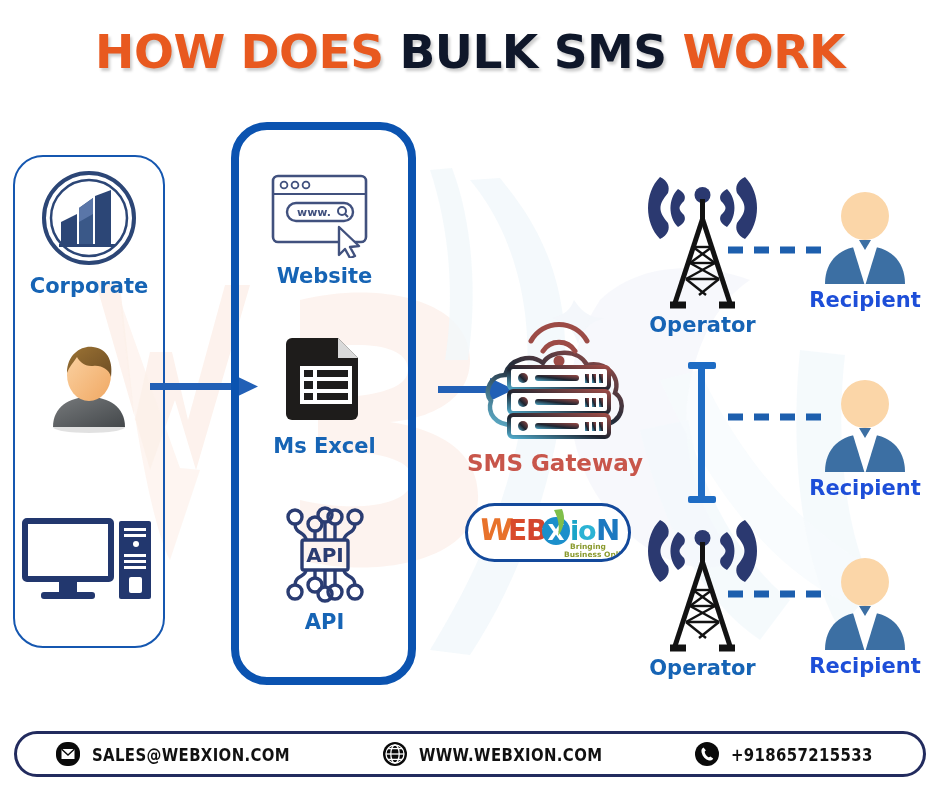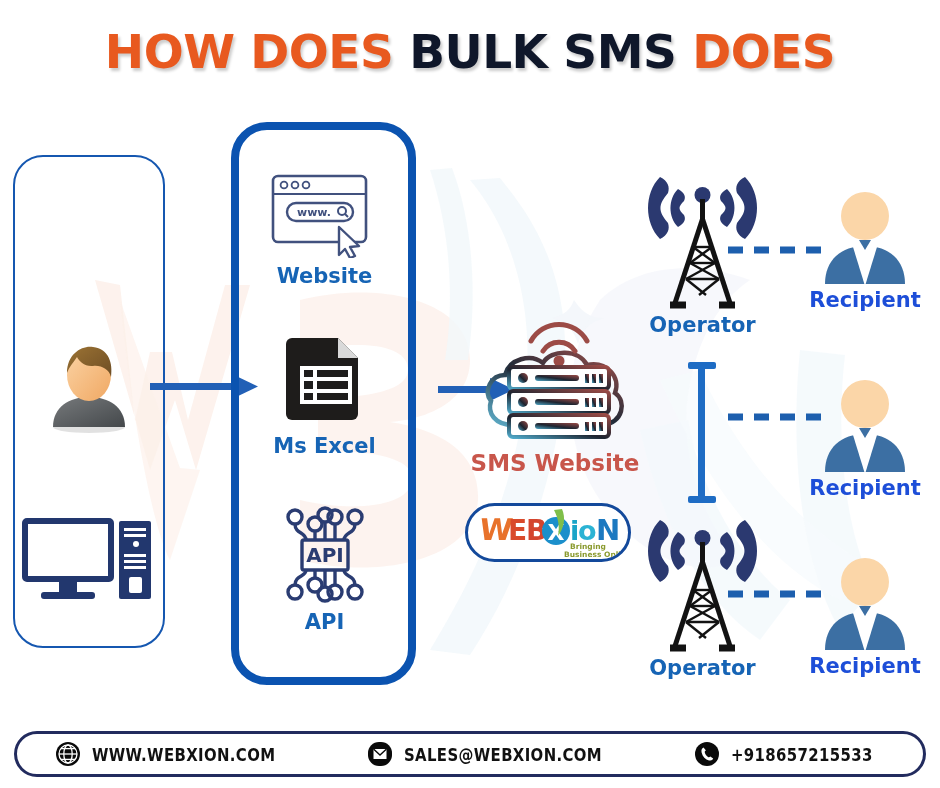--- a/index.html
+++ b/index.html
@@ -98,25 +98,39 @@
 
       <path d="M640 430 C660 520 700 600 760 640 L790 600 C740 560 700 490 688 420 Z" fill="#DCECF6" opacity="0.8"></path>
       <path d="M800 350 C790 450 800 560 840 630 L880 600 C845 540 835 440 845 355 Z" fill="#DCECF6" opacity="0.8"></path>
       <path d="M660 380 C700 470 760 560 840 600 L860 560 C790 520 730 440 700 370 Z" fill="#E6F2F8" opacity="0.75"></path>
 
       <path d="M430 170 C450 230 455 300 445 360 L468 360 C478 292 472 220 452 168 Z" fill="#D7EAF3" opacity="0.8"></path>
     </g>
   </svg>
 
   <div class="title">
-    <span class="t-orange">HOW DOES </span><span class="t-blue">BULK SMS</span><span class="t-orange"> DOES</span>
+    <span class="t-orange">HOW DOES </span><span class="t-blue">BULK SMS</span><span class="t-orange"> WORK</span>
   </div>
 
   <div class="panel-left"></div>
 
+  <div class="item" style="left:25px;top:168px;width:128px;">
+    <svg width="100" height="100" viewBox="0 0 100 100">
+      <circle cx="50" cy="50" r="45" fill="none" stroke="#2C4676" stroke-width="4"></circle>
+      <circle cx="50" cy="50" r="38" fill="none" stroke="#2C4676" stroke-width="2.5"></circle>
+      <g fill="#2C4676">
+        <path d="M22 78 L22 54 L38 46 L38 78 Z"></path>
+        <path d="M40 78 L40 40 L54 30 L54 78 Z" fill="#3A5888"></path>
+        <path d="M56 78 L56 28 L72 22 L72 78 Z"></path>
+        <path d="M40 40 L54 30 L54 46 L40 54 Z" fill="#5A76A8"></path>
+      </g>
+      <rect x="20" y="76" width="56" height="3" fill="#2C4676"></rect>
+    </svg>
+    <div class="item-label" style="margin-top:2px;">Corporate</div>
+  </div>
 
   <div class="item" style="left:25px;top:335px;width:128px;">
     <svg width="100" height="100" viewBox="0 0 100 100">
       <defs>
         <linearGradient id="skin" x1="0" y1="0" x2="1" y2="1">
           <stop offset="0%" stop-color="#FBD3A4"></stop>
             <stop offset="100%" stop-color="#F0A863"></stop>
         </linearGradient>
         <linearGradient id="hair" x1="0" y1="0" x2="1" y2="1">
           <stop offset="0%" stop-color="#9C7334"></stop>
@@ -262,21 +276,21 @@
       </g>
       <g>
         <rect x="34" y="110" width="100" height="22" rx="4" fill="#fff" stroke="url(#gw)" stroke-width="4"></rect>
         <circle cx="48" cy="121" r="5" fill="url(#gw)"></circle>
         <rect x="60" y="118" width="44" height="6" rx="3" fill="url(#gw)"></rect>
         <rect x="110" y="117" width="4" height="9" fill="url(#gw)"></rect>
         <rect x="117" y="117" width="4" height="9" fill="url(#gw)"></rect>
         <rect x="124" y="117" width="4" height="9" fill="url(#gw)"></rect>
       </g>
     </svg>
-    <div class="item-label label-red" style="font-size:23px;margin-top:-4px;">SMS Website</div>
+    <div class="item-label label-red" style="font-size:23px;margin-top:-4px;">SMS Gateway</div>
   </div>
 
   <div class="badge">
     <svg width="160" height="53" viewBox="0 0 160 53">
       <text x="14" y="34" font-family="DejaVu Sans, sans-serif" font-size="30" font-weight="bold" fill="#E8722B" transform="skewX(-6)">W</text>
       <text x="40" y="34" font-family="DejaVu Sans, sans-serif" font-size="28" font-weight="bold" fill="#D94A2B">E</text>
       <text x="58" y="34" font-family="DejaVu Sans, sans-serif" font-size="28" font-weight="bold" fill="#D4452E">B</text>
       <circle cx="88" cy="25" r="14" fill="#1B8FCB"></circle>
       <text x="88" y="34" text-anchor="middle" font-family="DejaVu Sans, sans-serif" font-size="22" font-weight="bold" fill="#ffffff">X</text>
       <path d="M86 4 C90 12 92 20 90 30 C96 22 98 12 94 3 Z" fill="#7FBF4A"></path>
@@ -395,43 +409,43 @@
       <path d="M34 57 L46 96 L58 57 L52 50 L40 50 Z" fill="#ffffff"></path>
       <path d="M40 50 L46 60 L52 50 Z" fill="#3C6FA3"></path>
     </svg>
     <div class="item-label label-orange" style="margin-top:-2px;">Recipient</div>
   </div>
 
   <div class="footer">
 
     <div class="f-item">
       <svg class="f-icon" viewBox="0 0 26 26">
+        <rect x="1" y="1" width="24" height="24" rx="11" fill="#0A0A0A"></rect>
+        <rect x="6.5" y="8" width="13" height="10" fill="#ffffff"></rect>
+        <path d="M6.5 8 L13 14 L19.5 8" fill="none" stroke="#0A0A0A" stroke-width="1.4"></path>
+      </svg>
+      <span class="f-text">SALES@WEBXION.COM</span>
+    </div>
+
+    <div class="f-item">
+      <svg class="f-icon" viewBox="0 0 26 26">
         <circle cx="13" cy="13" r="12" fill="#0A0A0A"></circle>
         <g fill="none" stroke="#ffffff" stroke-width="1.3">
           <circle cx="13" cy="13" r="9"></circle>
           <ellipse cx="13" cy="13" rx="4.2" ry="9"></ellipse>
           <line x1="4" y1="13" x2="22" y2="13"></line>
           <line x1="5.8" y1="7.6" x2="20.2" y2="7.6"></line>
           <line x1="5.8" y1="18.4" x2="20.2" y2="18.4"></line>
         </g>
       </svg>
       <span class="f-text">WWW.WEBXION.COM</span>
     </div>
 
     <div class="f-item">
       <svg class="f-icon" viewBox="0 0 26 26">
-        <rect x="1" y="1" width="24" height="24" rx="11" fill="#0A0A0A"></rect>
-        <rect x="6.5" y="8" width="13" height="10" fill="#ffffff"></rect>
-        <path d="M6.5 8 L13 14 L19.5 8" fill="none" stroke="#0A0A0A" stroke-width="1.4"></path>
-      </svg>
-      <span class="f-text">SALES@WEBXION.COM</span>
-    </div>
-
-    <div class="f-item">
-      <svg class="f-icon" viewBox="0 0 26 26">
         <circle cx="13" cy="13" r="12" fill="#0A0A0A"></circle>
         <path d="M9.5 6.5 C8 7.2 7 9 7.6 11.4 C8.6 15.6 11.4 18.4 15 19.4 C17 20 18.6 19.2 19.2 17.6
                  L16.3 15.6 C15.6 16.4 14.8 16.6 14 16 C12.4 14.8 11.2 13 10.8 11.4 C10.6 10.4 11 9.8 12 9.4 Z" fill="#ffffff"></path>
       </svg>
       <span class="f-text">+918657215533</span>
     </div>
 
   </div>
 
 </div>

